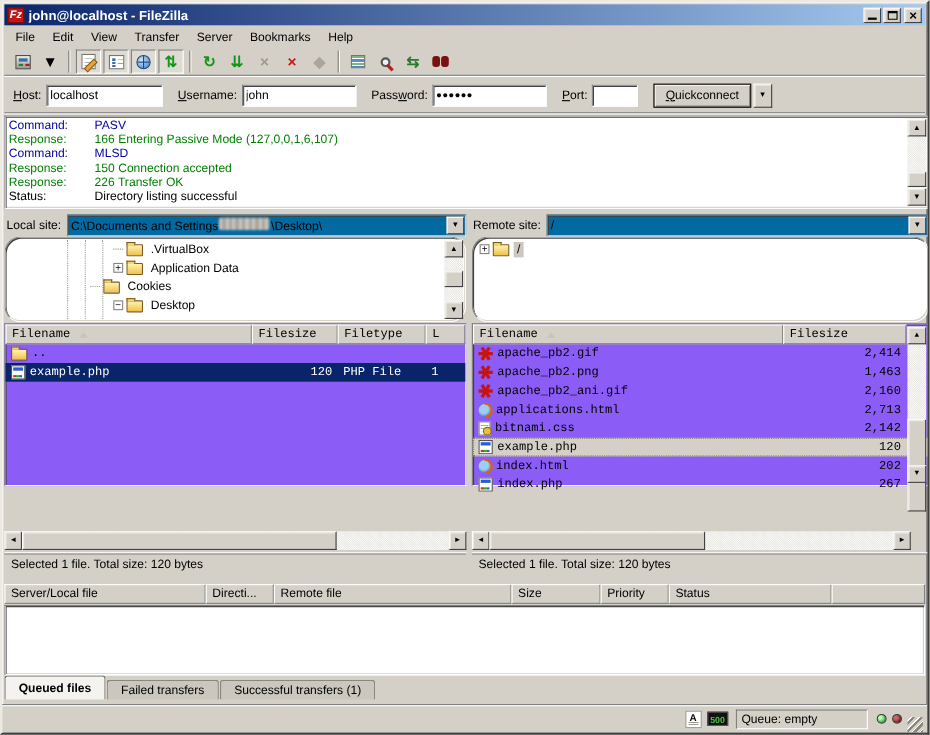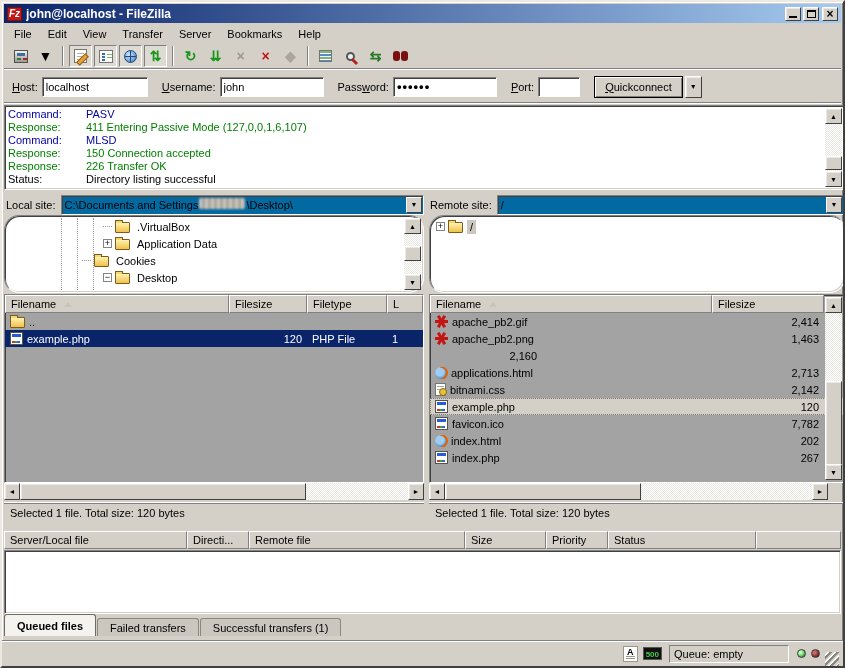--- a/index.html
+++ b/index.html
@@ -95,21 +95,21 @@
   .tree-inner{position:absolute;left:2px;top:2px;right:21px;bottom:2px;overflow:hidden;}
   .guide{position:absolute;top:0;bottom:0;border-left:1px dotted #9a9a94;}
   .tree-row{display:flex;align-items:center;height:17px;white-space:nowrap;}
   .expander{width:9px;height:9px;border:1px solid #848484;background:#fff;font-size:9px;line-height:7px;text-align:center;flex:0 0 auto;margin-right:3px;}
   .conn{width:9px;height:1px;border-top:1px dotted #9a9a94;flex:0 0 auto;margin-right:3px;}
   .tree-label{padding:1px 3px;}
   .tree-label.sel{background:#CCC8C0;}
   .ic-folder{width:15px;height:11px;background:linear-gradient(180deg,#FFF3B0,#F0C04A);border:1px solid #7a5c1e;border-radius:0 1px 1px 1px;position:relative;flex:0 0 auto;margin-right:4px;margin-top:2px;}
   .ic-folder::before{content:"";position:absolute;top:-3px;left:-1px;width:6px;height:2px;background:#F7D870;border:1px solid #7a5c1e;border-bottom:none;}
   
-  .filepanel{position:absolute;top:292px;height:189px;background:#a3a3a3;border:1px solid;border-color:#808080 #fff #fff #808080;box-shadow:inset 1px 1px 0 #404040;}
+  .filepanel{position:absolute;top:292px;height:148px;background:#8b5cf6;border:1px solid;border-color:#808080 #fff #fff #808080;box-shadow:inset 1px 1px 0 #404040;font-family:Liberation Mono, monospace;}
   .fhdr{display:flex;height:18px;}
   .colhdr{height:18px;background:#D4D0C8;border:1px solid;border-color:#fff #808080 #808080 #fff;display:flex;align-items:center;padding:0 5px;overflow:hidden;white-space:nowrap;flex:0 0 auto;}
   .colhdr.right{justify-content:flex-start;}
   .sortasc{width:0;height:0;border-left:4px solid transparent;border-right:4px solid transparent;border-bottom:5px solid #c8c4ba;margin-left:8px;}
   .file-row{display:flex;height:17px;align-items:center;white-space:nowrap;}
   .file-row.selected{background:#0A246A;color:#fff;}
   .file-row.selected-inactive{background:#D4D0C8;outline:1px dotted #7a776f;outline-offset:-1px;}
   .fcell{padding:0 5px;overflow:hidden;flex:0 0 auto;display:flex;align-items:center;}
   .fcell.right{justify-content:flex-end;}
   .fic{margin-right:4px;flex:0 0 auto;}
@@ -240,21 +240,21 @@
   </div>
 
   <div class="msglog sunken">
     <div class="log-lines" id="loglines">
         <div class="log-line">
           <span class="log-type" style="color: rgb(0, 0, 160);">Command:</span>
           <span class="log-text" style="color: rgb(0, 0, 160);">PASV</span>
         </div>
         <div class="log-line">
           <span class="log-type" style="color: rgb(0, 127, 0);">Response:</span>
-          <span class="log-text" style="color: rgb(0, 127, 0);">411 Entering Passive Mode (127,0,0,1,6,107)</span>
+          <span class="log-text" style="color: rgb(0, 127, 0);">166 Entering Passive Mode (127,0,0,1,6,107)</span>
         </div>
         <div class="log-line">
           <span class="log-type" style="color: rgb(0, 0, 160);">Command:</span>
           <span class="log-text" style="color: rgb(0, 0, 160);">MLSD</span>
         </div>
         <div class="log-line">
           <span class="log-type" style="color: rgb(0, 127, 0);">Response:</span>
           <span class="log-text" style="color: rgb(0, 127, 0);">150 Connection accepted</span>
         </div>
         <div class="log-line">
@@ -399,20 +399,26 @@
         <div class="file-row">
           <div class="fcell" style="width: 282px;">
             <span class="fic ic-splat">
               <i></i>
             </span>
             <span>apache_pb2.png</span>
           </div>
           <div class="fcell right" style="width: 112px;">1,463</div>
         </div>
         <div class="file-row">
+          <div class="fcell" style="width: 282px;">
+            <span class="fic ic-splat">
+              <i></i>
+            </span>
+            <span>apache_pb2_ani.gif</span>
+          </div>
           <div class="fcell right" style="width: 112px;">2,160</div>
         </div>
         <div class="file-row">
           <div class="fcell" style="width: 282px;">
             <span class="fic ic-ff"></span>
             <span>applications.html</span>
           </div>
           <div class="fcell right" style="width: 112px;">2,713</div>
         </div>
         <div class="file-row">
@@ -421,27 +427,20 @@
             <span>bitnami.css</span>
           </div>
           <div class="fcell right" style="width: 112px;">2,142</div>
         </div>
         <div class="file-row selected-inactive">
           <div class="fcell" style="width: 282px;">
             <span class="fic ic-win"></span>
             <span>example.php</span>
           </div>
           <div class="fcell right" style="width: 112px;">120</div>
-        </div>
-        <div class="file-row">
-          <div class="fcell" style="width: 282px;">
-            <span class="fic ic-win"></span>
-            <span>favicon.ico</span>
-          </div>
-          <div class="fcell right" style="width: 112px;">7,782</div>
         </div>
         <div class="file-row">
           <div class="fcell" style="width: 282px;">
             <span class="fic ic-ff"></span>
             <span>index.html</span>
           </div>
           <div class="fcell right" style="width: 112px;">202</div>
         </div>
         <div class="file-row">
           <div class="fcell" style="width: 282px;">

